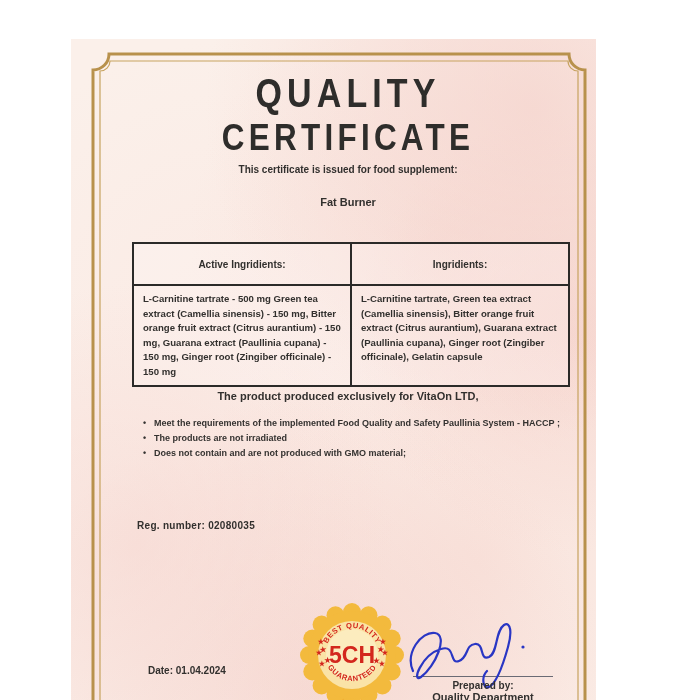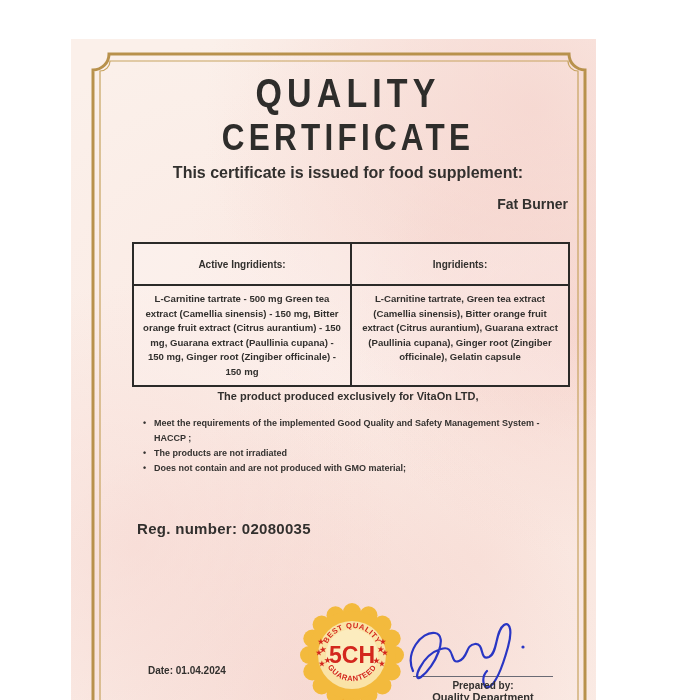--- a/index.html
+++ b/index.html
@@ -15,35 +15,35 @@
           radial-gradient(circle at 78% 74%, rgba(247,214,206,.50), transparent 45%),
           radial-gradient(circle at 30% 40%, rgba(250,228,222,.45), transparent 50%),
           #fbf0ea;}
   .border-svg{position:absolute;left:0;top:0;}
   .abs{position:absolute;}
   .center{text-align:center;}
   .title{left:37px;width:480px;font-weight:bold;color:#2e2d2b;letter-spacing:6px;
          transform:scaleX(.85);transform-origin:50% 50%;white-space:nowrap;}
   .t1{top:32px;font-size:40px;}
   .t2{top:78px;font-size:37px;letter-spacing:5px;}
-  .subtitle{top:125px;left:57px;width:440px;font-size:16px;font-weight:bold;}
-  .prodname{top:157px;left:57px;width:440px;font-size:14px;font-weight:bold;text-align:right;}
+  .subtitle{top:125px;left:57px;width:440px;font-size:10px;font-weight:bold;}
+  .prodname{top:157px;left:57px;width:440px;font-size:11px;font-weight:bold;}
   .regline{top:175px;left:57px;width:440px;font-size:10.5px;font-weight:bold;}
   table.ingr{position:absolute;left:61px;top:203px;width:438px;height:130px;
              border-collapse:collapse;table-layout:fixed;background:rgba(255,252,250,.25);}
   table.ingr th,table.ingr td{border:2px solid #2b2a28;vertical-align:middle;}
   table.ingr th{height:38px;font-size:10px;font-weight:bold;text-align:center;}
-  table.ingr td{font-size:9.6px;font-weight:bold;line-height:1.52;text-align:center;
+  table.ingr td{font-size:9.6px;font-weight:bold;line-height:1.52;text-align:left;
                 padding:6px 9px;vertical-align:top;}
   .producer{top:351px;left:57px;width:440px;font-size:11px;font-weight:bold;}
   ul.reqs{position:absolute;left:70px;top:377px;width:420px;margin:0;padding:0;list-style:none;}
   ul.reqs li{position:relative;font-size:9px;font-weight:bold;line-height:1.65;
              padding-left:13px;color:#343230;}
   ul.reqs li::before{content:"•";position:absolute;left:2px;top:0;font-size:9px;}
-  .regnum{top:481px;left:66px;font-size:15px;font-weight:bold;letter-spacing:.3px;}
+  .regnum{top:481px;left:66px;font-size:10px;font-weight:bold;letter-spacing:.3px;}
   .date{top:626px;left:77px;font-size:10px;font-weight:bold;}
   .sig-line{top:637px;left:342px;width:140px;height:1px;background:#6a6a74;}
   .prepared{top:641px;left:342px;width:140px;font-size:10px;font-weight:bold;}
   .dept{top:652px;left:332px;width:160px;font-size:11px;font-weight:bold;}
   .badge-svg{left:219px;top:556px;}
   .sig-svg{left:330px;top:566px;}
   .badge-red{fill:#d3271d;font-weight:bold;}
 </style>
 </head>
 <body>
@@ -71,21 +71,21 @@
       <tbody>
         <tr>
           <td>L-Carnitine tartrate - 500 mg Green tea extract (Camellia sinensis) - 150 mg, Bitter orange fruit extract (Citrus aurantium) - 150 mg, Guarana extract (Paullinia cupana) - 150 mg, Ginger root (Zingiber officinale) - 150 mg</td>
           <td>L-Carnitine tartrate, Green tea extract (Camellia sinensis), Bitter orange fruit extract (Citrus aurantium), Guarana extract (Paullinia cupana), Ginger root (Zingiber officinale), Gelatin capsule</td>
         </tr>
       </tbody>
     </table>
 
     <div class="abs center producer">The product produced exclusively for VitaOn LTD,</div>
     <ul class="reqs">
-      <li>Meet the requirements of the implemented Good Quality and Safety Management System - HACCP ;</li>
+      <li>Meet the requirements of the implemented Food Quality and Safety Paullinia System - HACCP ;</li>
       <li>The products are not irradiated</li>
       <li>Does not contain and are not produced with GMO material;</li>
     </ul>
 
     <div class="abs regnum">Reg. number: 02080035</div>
 
     <svg class="abs badge-svg" width="124" height="132" viewBox="0 0 124 132">
       <defs>
         <path id="arcTop" d="M 35,60 A 27,27 0 0 1 89,60"></path>
         <path id="arcBot" d="M 34,58 A 28,28 0 0 0 90,58"></path>

